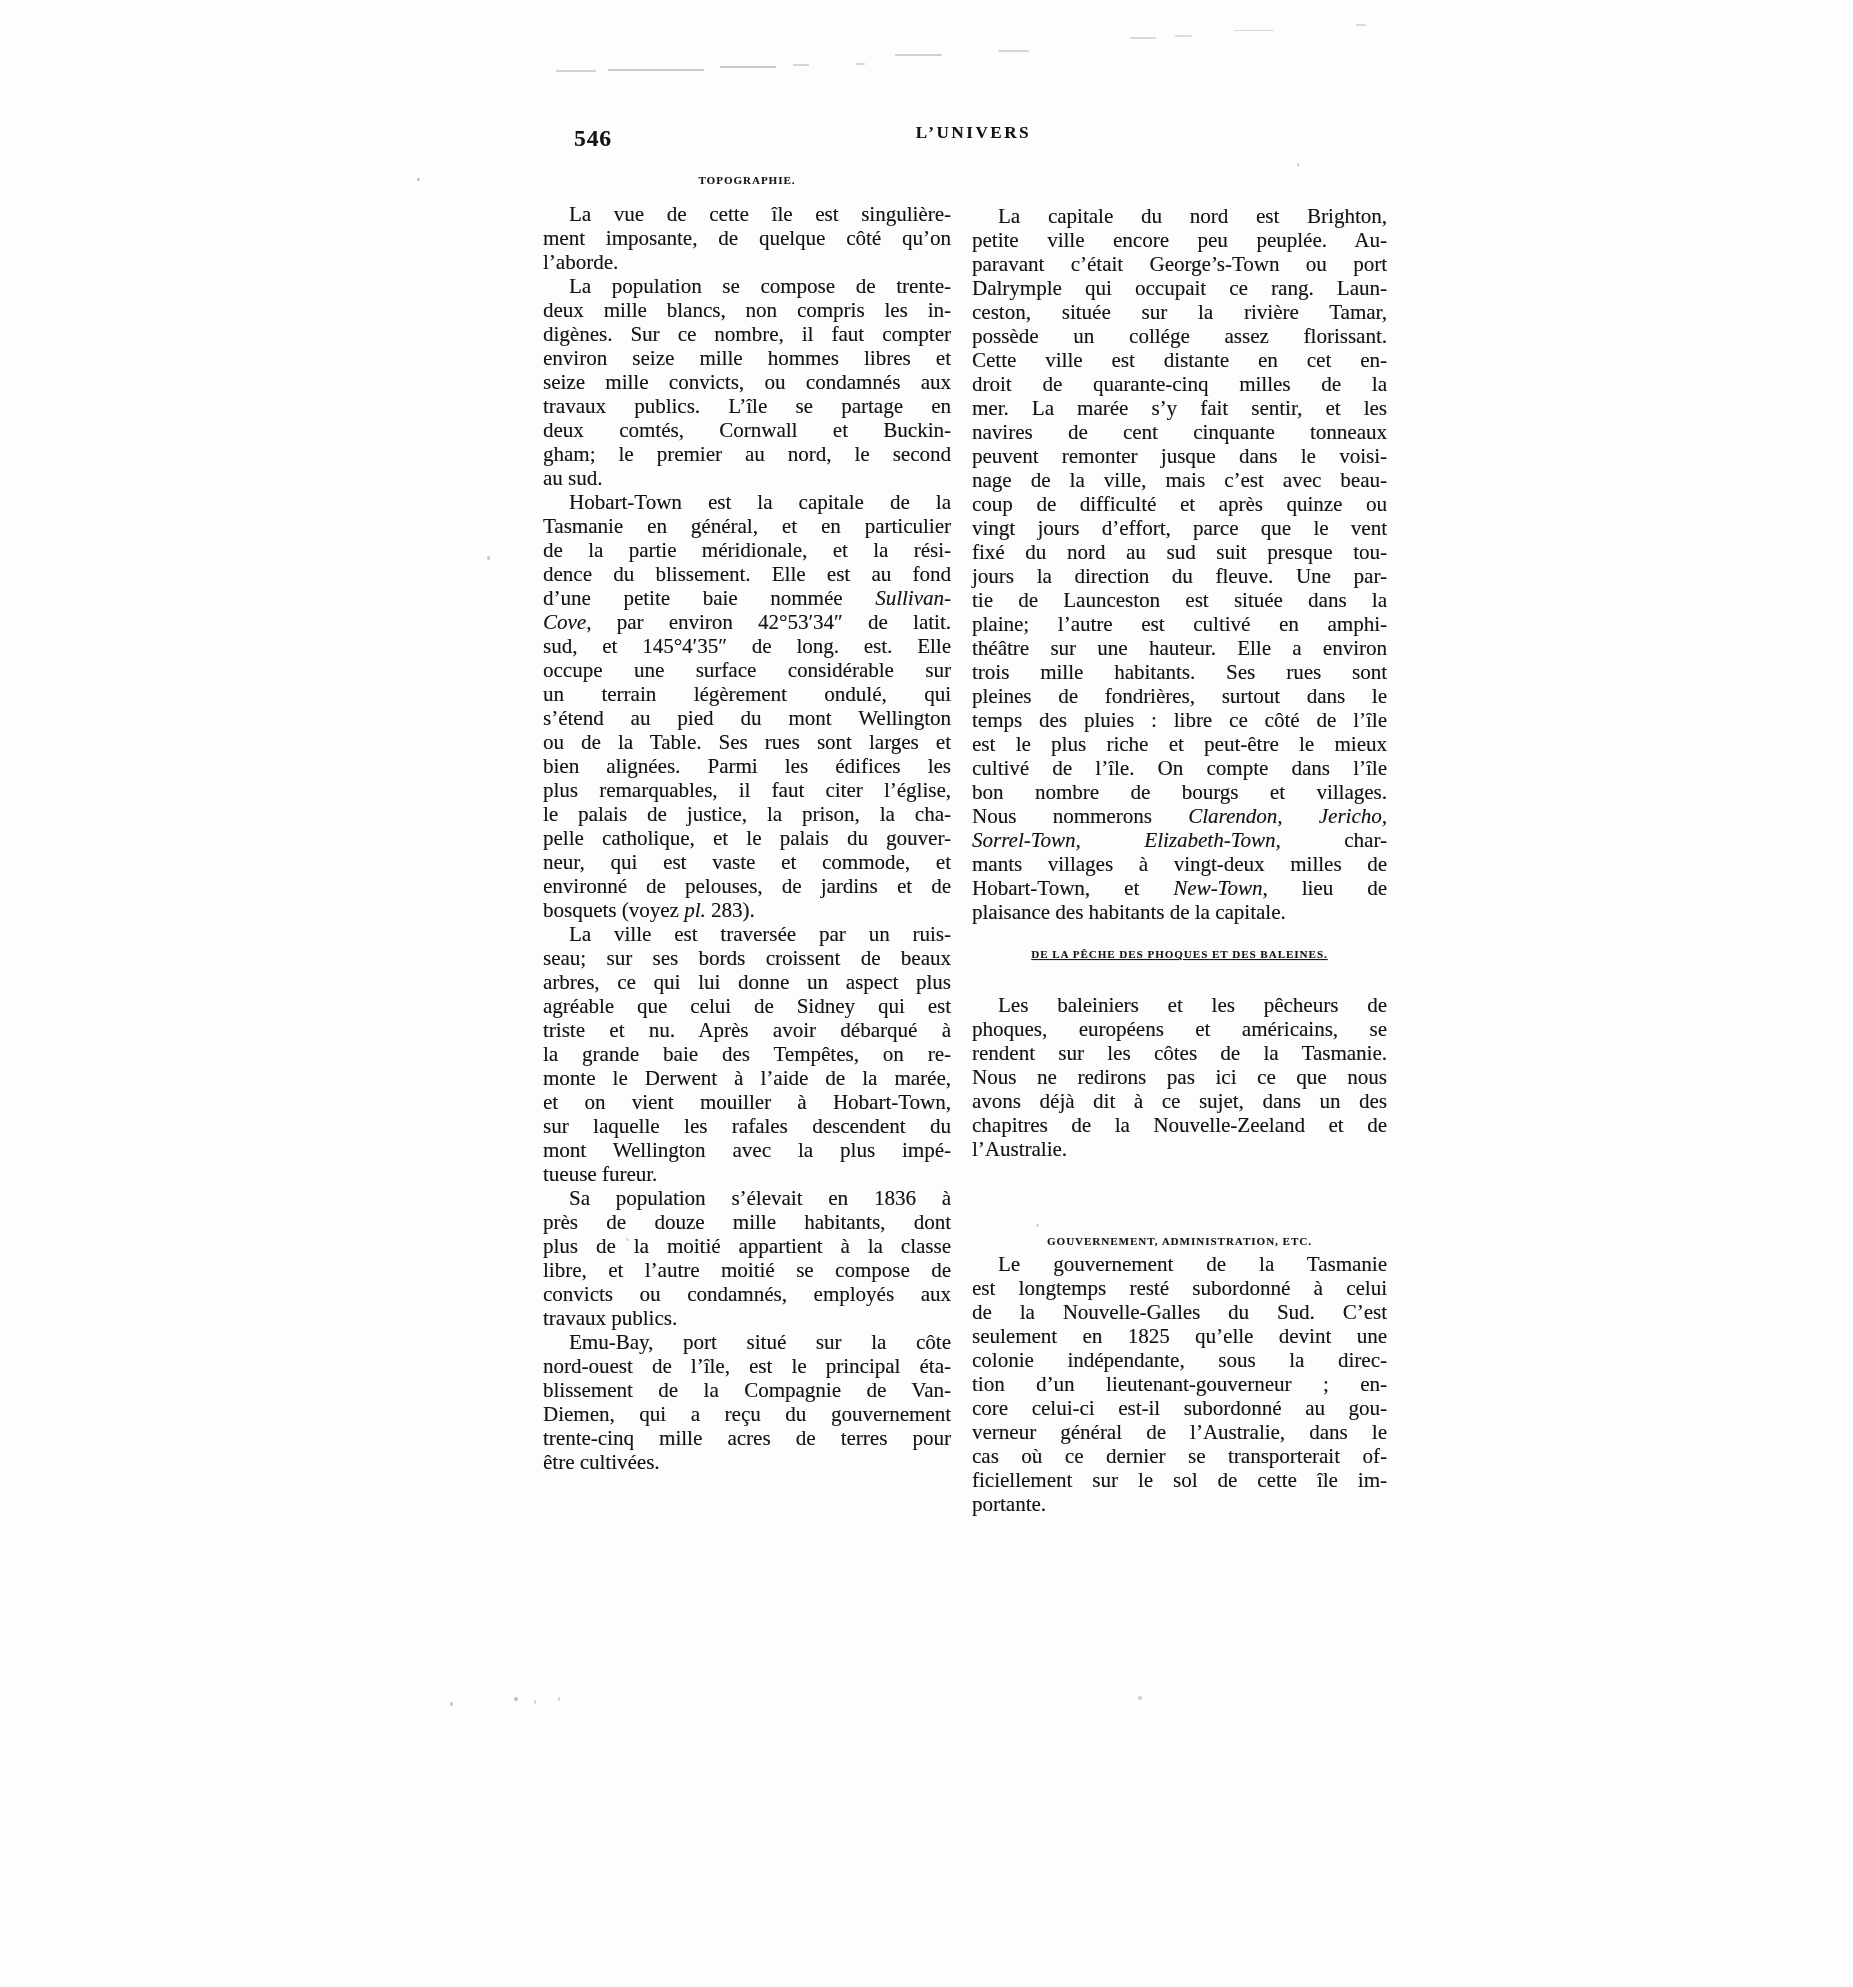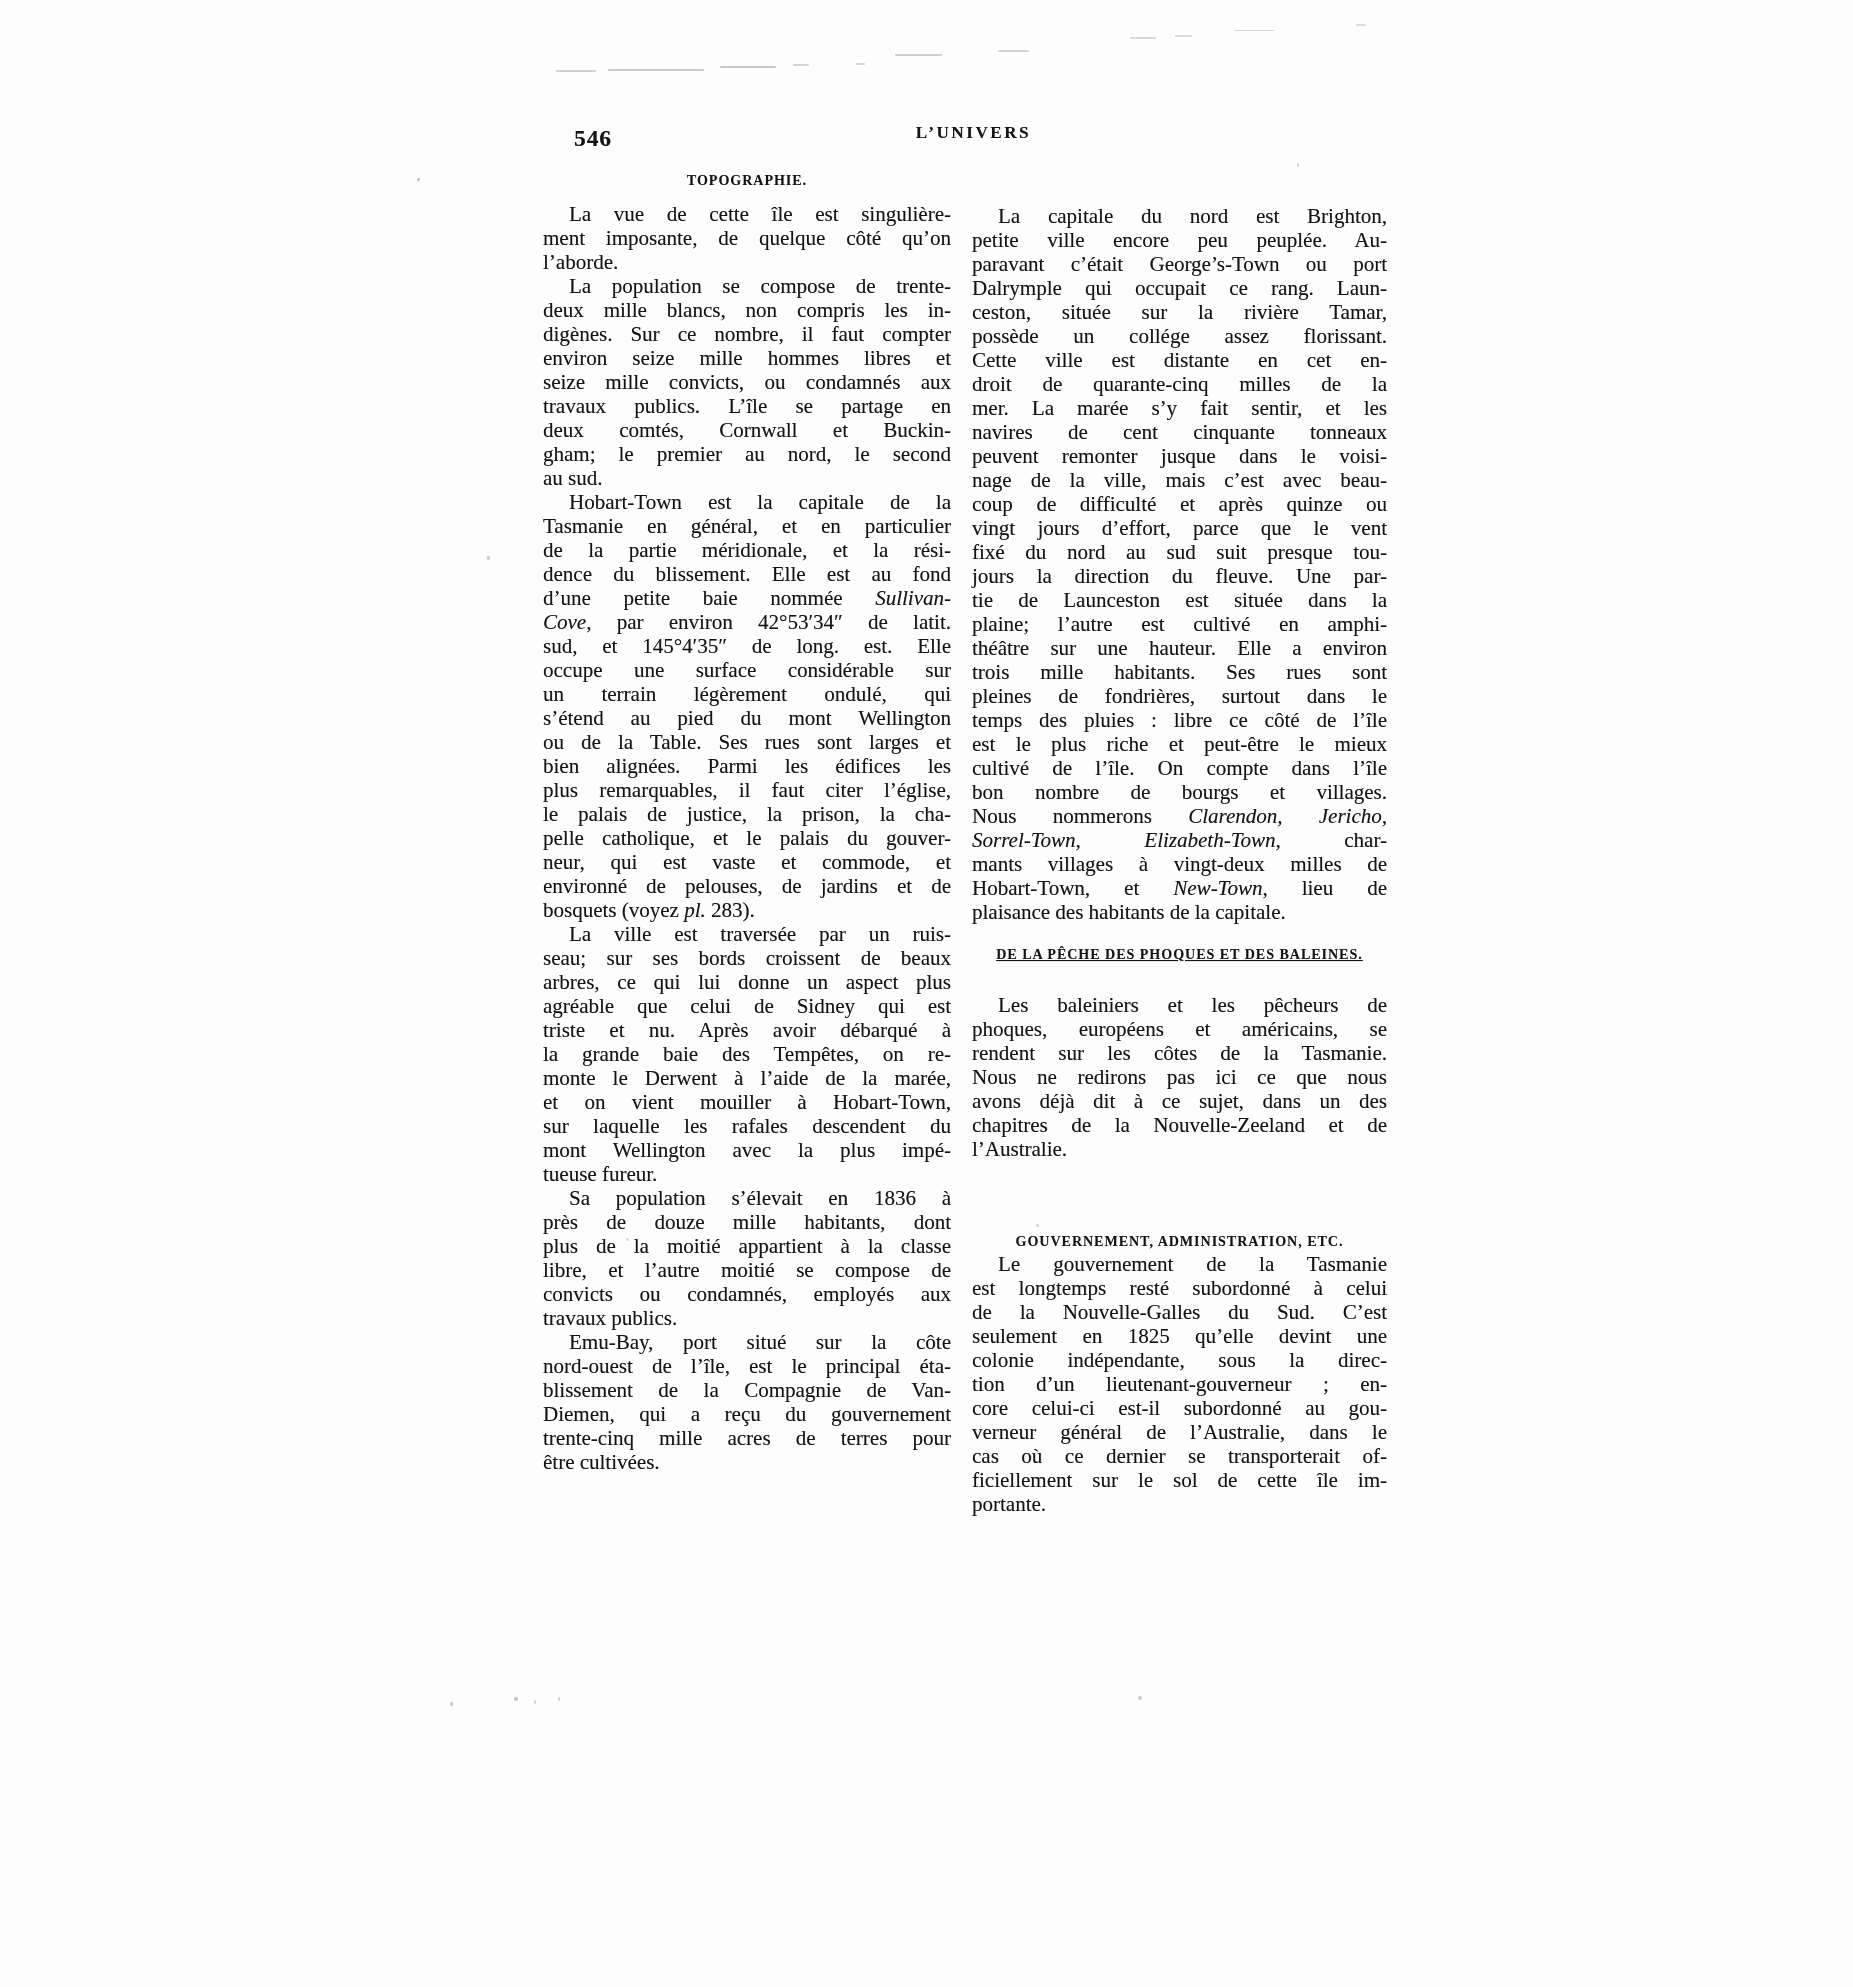--- a/index.html
+++ b/index.html
@@ -23,21 +23,21 @@
     text-align:center;font-size:17px;font-weight:bold;letter-spacing:2.6px;
   }
 
   
   .column{position:absolute;font-size:21px;line-height:24px;}
   #col-left{left:543px;top:170px;width:408px;}
   #col-right{left:972px;top:204px;width:415px;}
 
   .block-heading{
     text-align:center;
-    font-size:14px;font-weight:bold;letter-spacing:1px;
+    font-size:11px;font-weight:bold;letter-spacing:1px;
     line-height:21px;
     text-shadow:0.3px 0.3px 0 rgba(10,10,10,0.3);
   }
   #col-left > .block-heading:first-child{margin-bottom:11.3px;}
   #col-right > .block-heading:nth-child(2){margin-top:20px;margin-bottom:28px;text-decoration:underline;}
   #col-right > .block-heading:nth-child(4){margin-top:70px;}
 
   .line{
     text-align:justify;
     text-align-last:justify;

